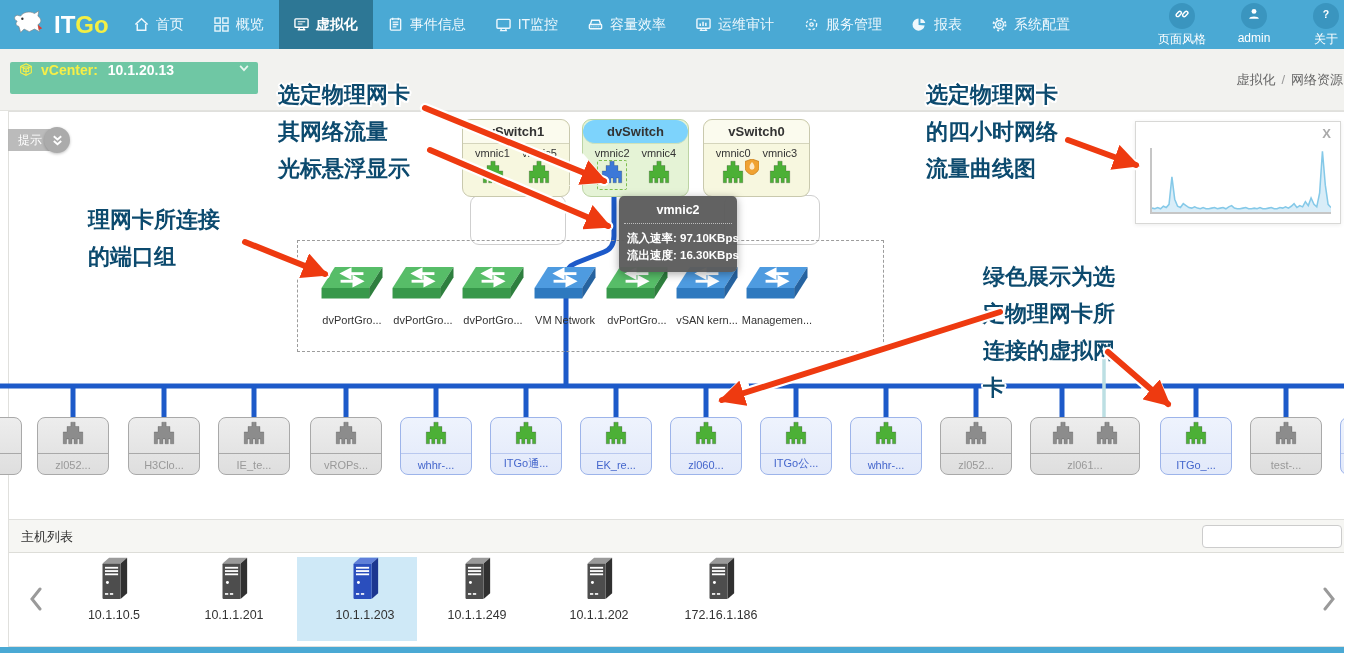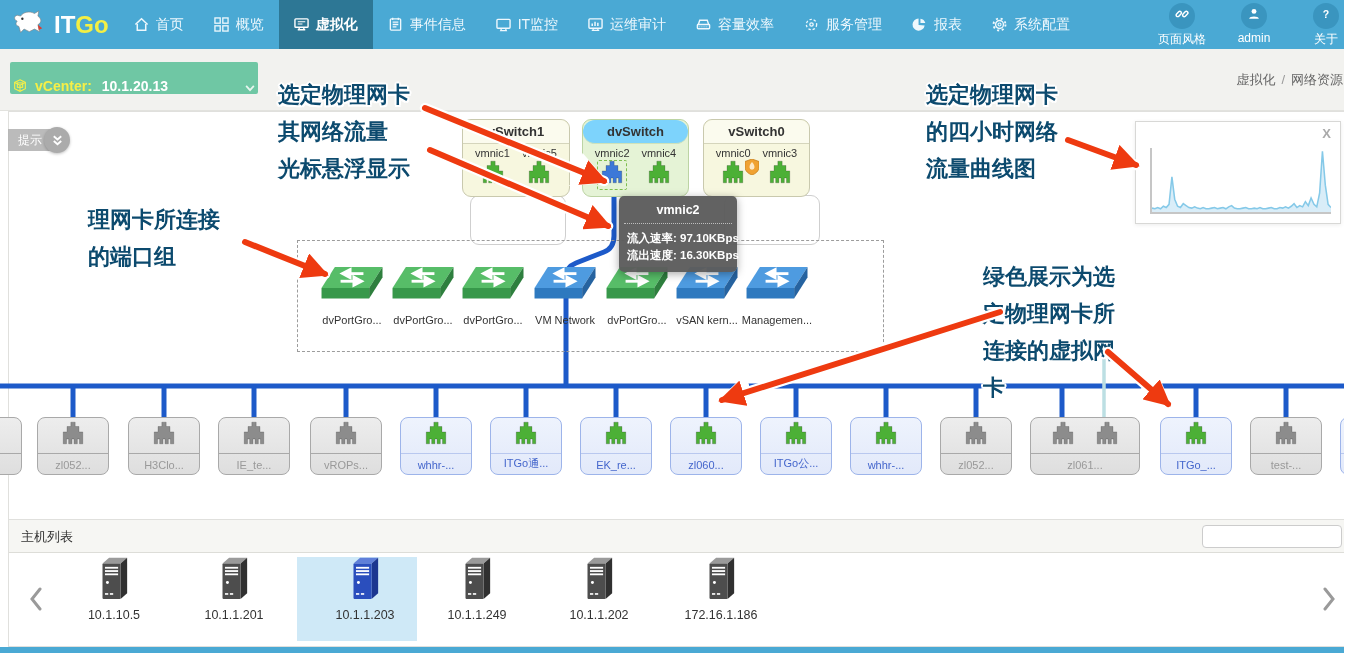--- a/index.html
+++ b/index.html
@@ -16,21 +16,21 @@
   .nav-item { display:flex; align-items:center; gap:7px; padding:0 15px; color:#eef8fd; font-size:14px; cursor:pointer; white-space:nowrap; }
   .nav-item.active { background:#2d7795; color:#fff; font-weight:bold; }
   .nav-item .icn { display:inline-flex; }
   #nav-right { position:absolute; right:8px; top:3px; display:flex; gap:10px; }
   .nav-util { width:62px; display:flex; flex-direction:column; align-items:center; cursor:pointer; }
   .util-circle { width:26px; height:26px; border-radius:50%; background:#3a95bf; display:flex; align-items:center; justify-content:center; color:#fff; }
   .nav-util .util-label { color:#fff; font-size:12px; margin-top:2px; white-space:nowrap; }
 
   
   #subbar { position:absolute; left:0; top:49px; width:1365px; height:62px; background:#f2f2ef; border-bottom:1px solid #e2e2de; }
-  #vcenter { position:absolute; left:10px; top:13px; width:248px; height:32px; background:#6fc7a4; border-radius:2px; display:flex; align-items:flex-end; padding:0 2px; cursor:pointer; }
+  #vcenter { position:absolute; left:10px; top:13px; width:248px; height:32px; background:#6fc7a4; border-radius:2px; display:flex; align-items:flex-start; padding:0 8px; cursor:pointer; }
   #vcenter .icn { color:#f7ef46; display:inline-flex; margin-right:7px; }
   #vcenter .vc-label { color:#f7ef46; font-weight:bold; font-size:14px; margin-right:10px; }
   #vcenter .vc-value { color:#fff; font-weight:bold; font-size:14px; flex:1; }
   #vcenter .icn.chev { color:#e8f6ef; margin-right:0; }
   #breadcrumb { position:absolute; right:22px; top:22px; font-size:13px; color:#666; }
   #breadcrumb .bc-sep { color:#999; margin:0 6px; }
 
   
   #canvas-panel { position:absolute; left:8px; top:111px; width:1349px; height:408px; background:#fff; border:1px solid #e0e0dd; border-bottom:none; }
   #hint-badge { position:absolute; left:8px; top:127px; height:26px; z-index:8; display:flex; align-items:center; cursor:pointer; }
@@ -179,38 +179,38 @@
                 <rect x="1" y="2.5" width="14" height="9.5" rx="1"></rect>
                 <path d="M6 12 L5 14.5 H11 L10 12" stroke-width="1.3"></path>
               </g>
             </svg>
           </span>
           <span class="nav-label">IT监控</span>
         </div>
         <div class="nav-item">
           <span class="icn">
             <svg viewBox="0 0 16 16" width="15" height="15">
-              <rect x="1" y="2" width="14" height="10" rx="1" fill="none" stroke="currentColor" stroke-width="1.5"></rect>
-              <path d="M4.5 9.5 V7 M7.5 9.5 V5 M10.5 9.5 V6.2" stroke="currentColor" stroke-width="1.6" fill="none"></path>
-              <path d="M5.5 12 v2 M10.5 12 v2 M4 14.2 h8" stroke="currentColor" stroke-width="1.3" fill="none"></path>
-            </svg>
-          </span>
-          <span class="nav-label">运维审计</span>
-        </div>
-        <div class="nav-item">
-          <span class="icn">
-            <svg viewBox="0 0 16 16" width="15" height="15">
               <g fill="none" stroke="currentColor" stroke-width="1.5">
                 <path d="M2.5 8 L4 3.5 H12 L13.5 8"></path>
                 <rect x="1.5" y="8" width="13" height="4.5" rx="0.8"></rect>
                 <path d="M3.5 10 v1 M5.5 10 v1 M7.5 10 v1 M9.5 10 v1 M11.5 10 v1" stroke-width="1.1"></path>
               </g>
             </svg>
           </span>
           <span class="nav-label">容量效率</span>
+        </div>
+        <div class="nav-item">
+          <span class="icn">
+            <svg viewBox="0 0 16 16" width="15" height="15">
+              <rect x="1" y="2" width="14" height="10" rx="1" fill="none" stroke="currentColor" stroke-width="1.5"></rect>
+              <path d="M4.5 9.5 V7 M7.5 9.5 V5 M10.5 9.5 V6.2" stroke="currentColor" stroke-width="1.6" fill="none"></path>
+              <path d="M5.5 12 v2 M10.5 12 v2 M4 14.2 h8" stroke="currentColor" stroke-width="1.3" fill="none"></path>
+            </svg>
+          </span>
+          <span class="nav-label">运维审计</span>
         </div>
         <div class="nav-item">
           <span class="icn">
             <svg viewBox="0 0 16 16" width="15" height="15">
               <g fill="none" stroke="currentColor">
                 <circle cx="8" cy="8" r="5.5" stroke-width="1.4" stroke-dasharray="2.6 2"></circle>
                 <circle cx="8" cy="8" r="1.8" stroke-width="1.4"></circle>
               </g>
             </svg>
           </span>

